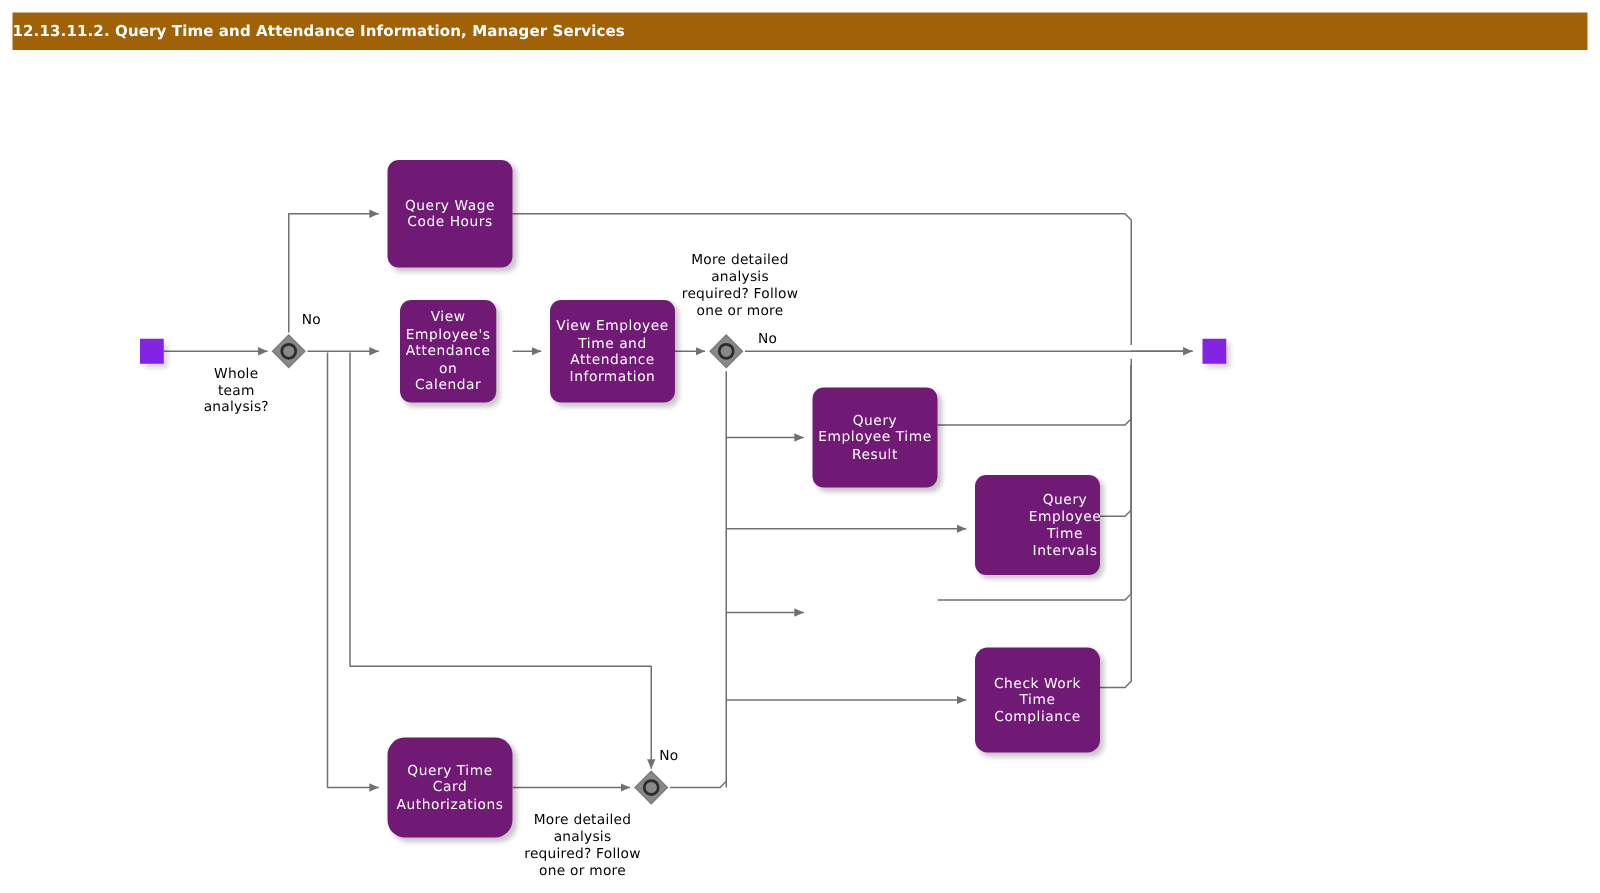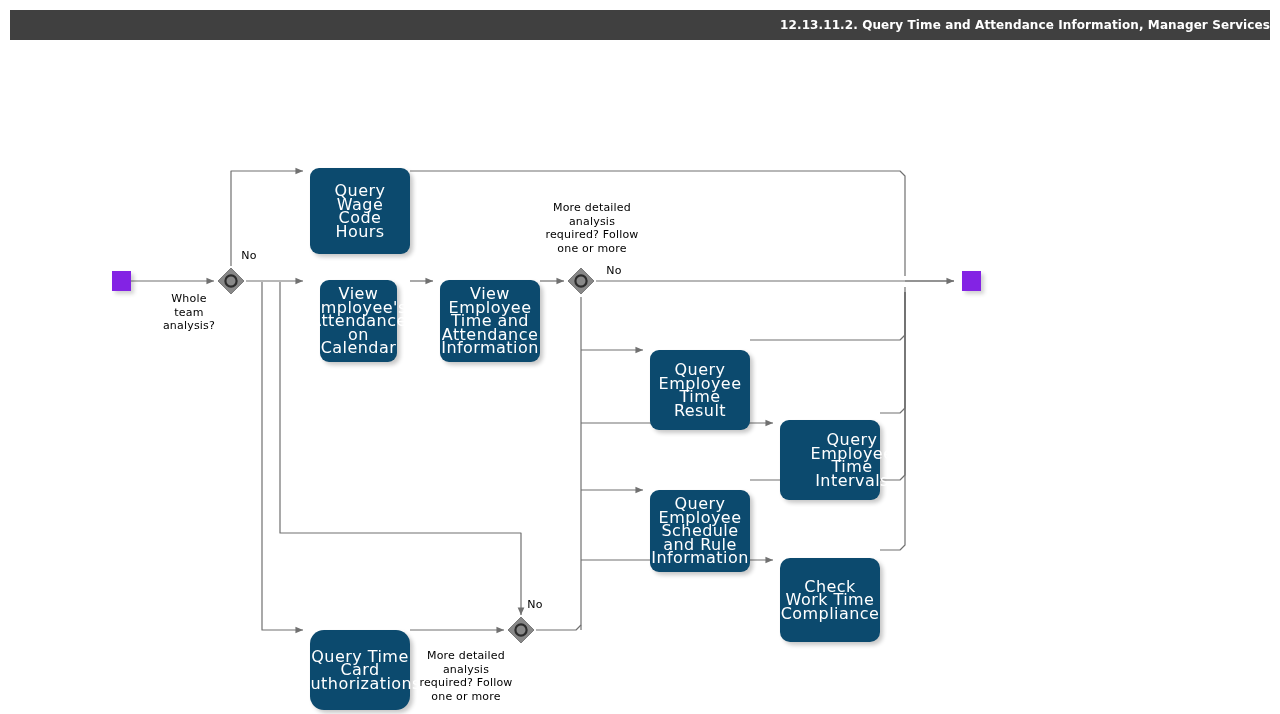--- a/index.html
+++ b/index.html
@@ -16,24 +16,24 @@
     background: #ffffff;
     overflow: hidden;
   }
   
   #title-bar {
     position: absolute;
     left: 10px;
     top: 10px;
     width: 1260px;
     height: 30px;
-    background: #404040;
+    background: #a16207;
     display: flex;
     align-items: center;
-    justify-content: flex-end;
+    justify-content: flex-start;
   }
   #title-bar .title-text {
     color: #ffffff;
     font-family: "DejaVu Sans", sans-serif;
     font-size: 12px;
     font-weight: bold;
     letter-spacing: 0.1px;
     white-space: nowrap;
   }
   
@@ -42,34 +42,33 @@
     left: 0;
     top: 0;
     width: 1280px;
     height: 714px;
     pointer-events: none;
   }
   
   .task {
     position: absolute;
     box-sizing: border-box;
-    background: #0c4a6e;
+    background: #701a75;
     border-radius: 9px;
     box-shadow: 3px 3px 4px rgba(0,0,0,0.22);
     display: flex;
     align-items: center;
     justify-content: center;
     text-align: center;
     color: #ffffff;
     font-family: "DejaVu Sans", sans-serif;
-    font-size: 16px;
+    font-size: 11px;
     line-height: 13.5px;
     letter-spacing: 0.45px;
     padding: 2px 4px;
-    margin-top: 40px;
   }
   
   .event-marker {
     position: absolute;
     width: 19px;
     height: 20px;
     background: #8323E4;
     box-shadow: 3px 3px 4px rgba(0,0,0,0.18);
   }
   
@@ -197,25 +196,20 @@
   <div class="task" style="left:650px; top:310px; width:100px; height:80px;">
     <span>Query Employee
 Time Result</span>
   </div>
 
   <div class="task" style="left:780px; top:380px; width:100px; height:80px;padding-left:48px;">
     <span>Query Employee
 Time Intervals</span>
   </div>
 
-  <div class="task" style="left:650px; top:450px; width:100px; height:82px;">
-    <span>Query Employee
-Schedule and
-Rule Information</span>
-  </div>
 
   <div class="task" style="left:780px; top:518px; width:100px; height:84px;border-radius:10px;">
     <span>Check Work
 Time
 Compliance</span>
   </div>
 
   <div class="task" style="left:310px; top:590px; width:100px; height:80px;border-radius:14px;">
     <span>Query Time
 Card

